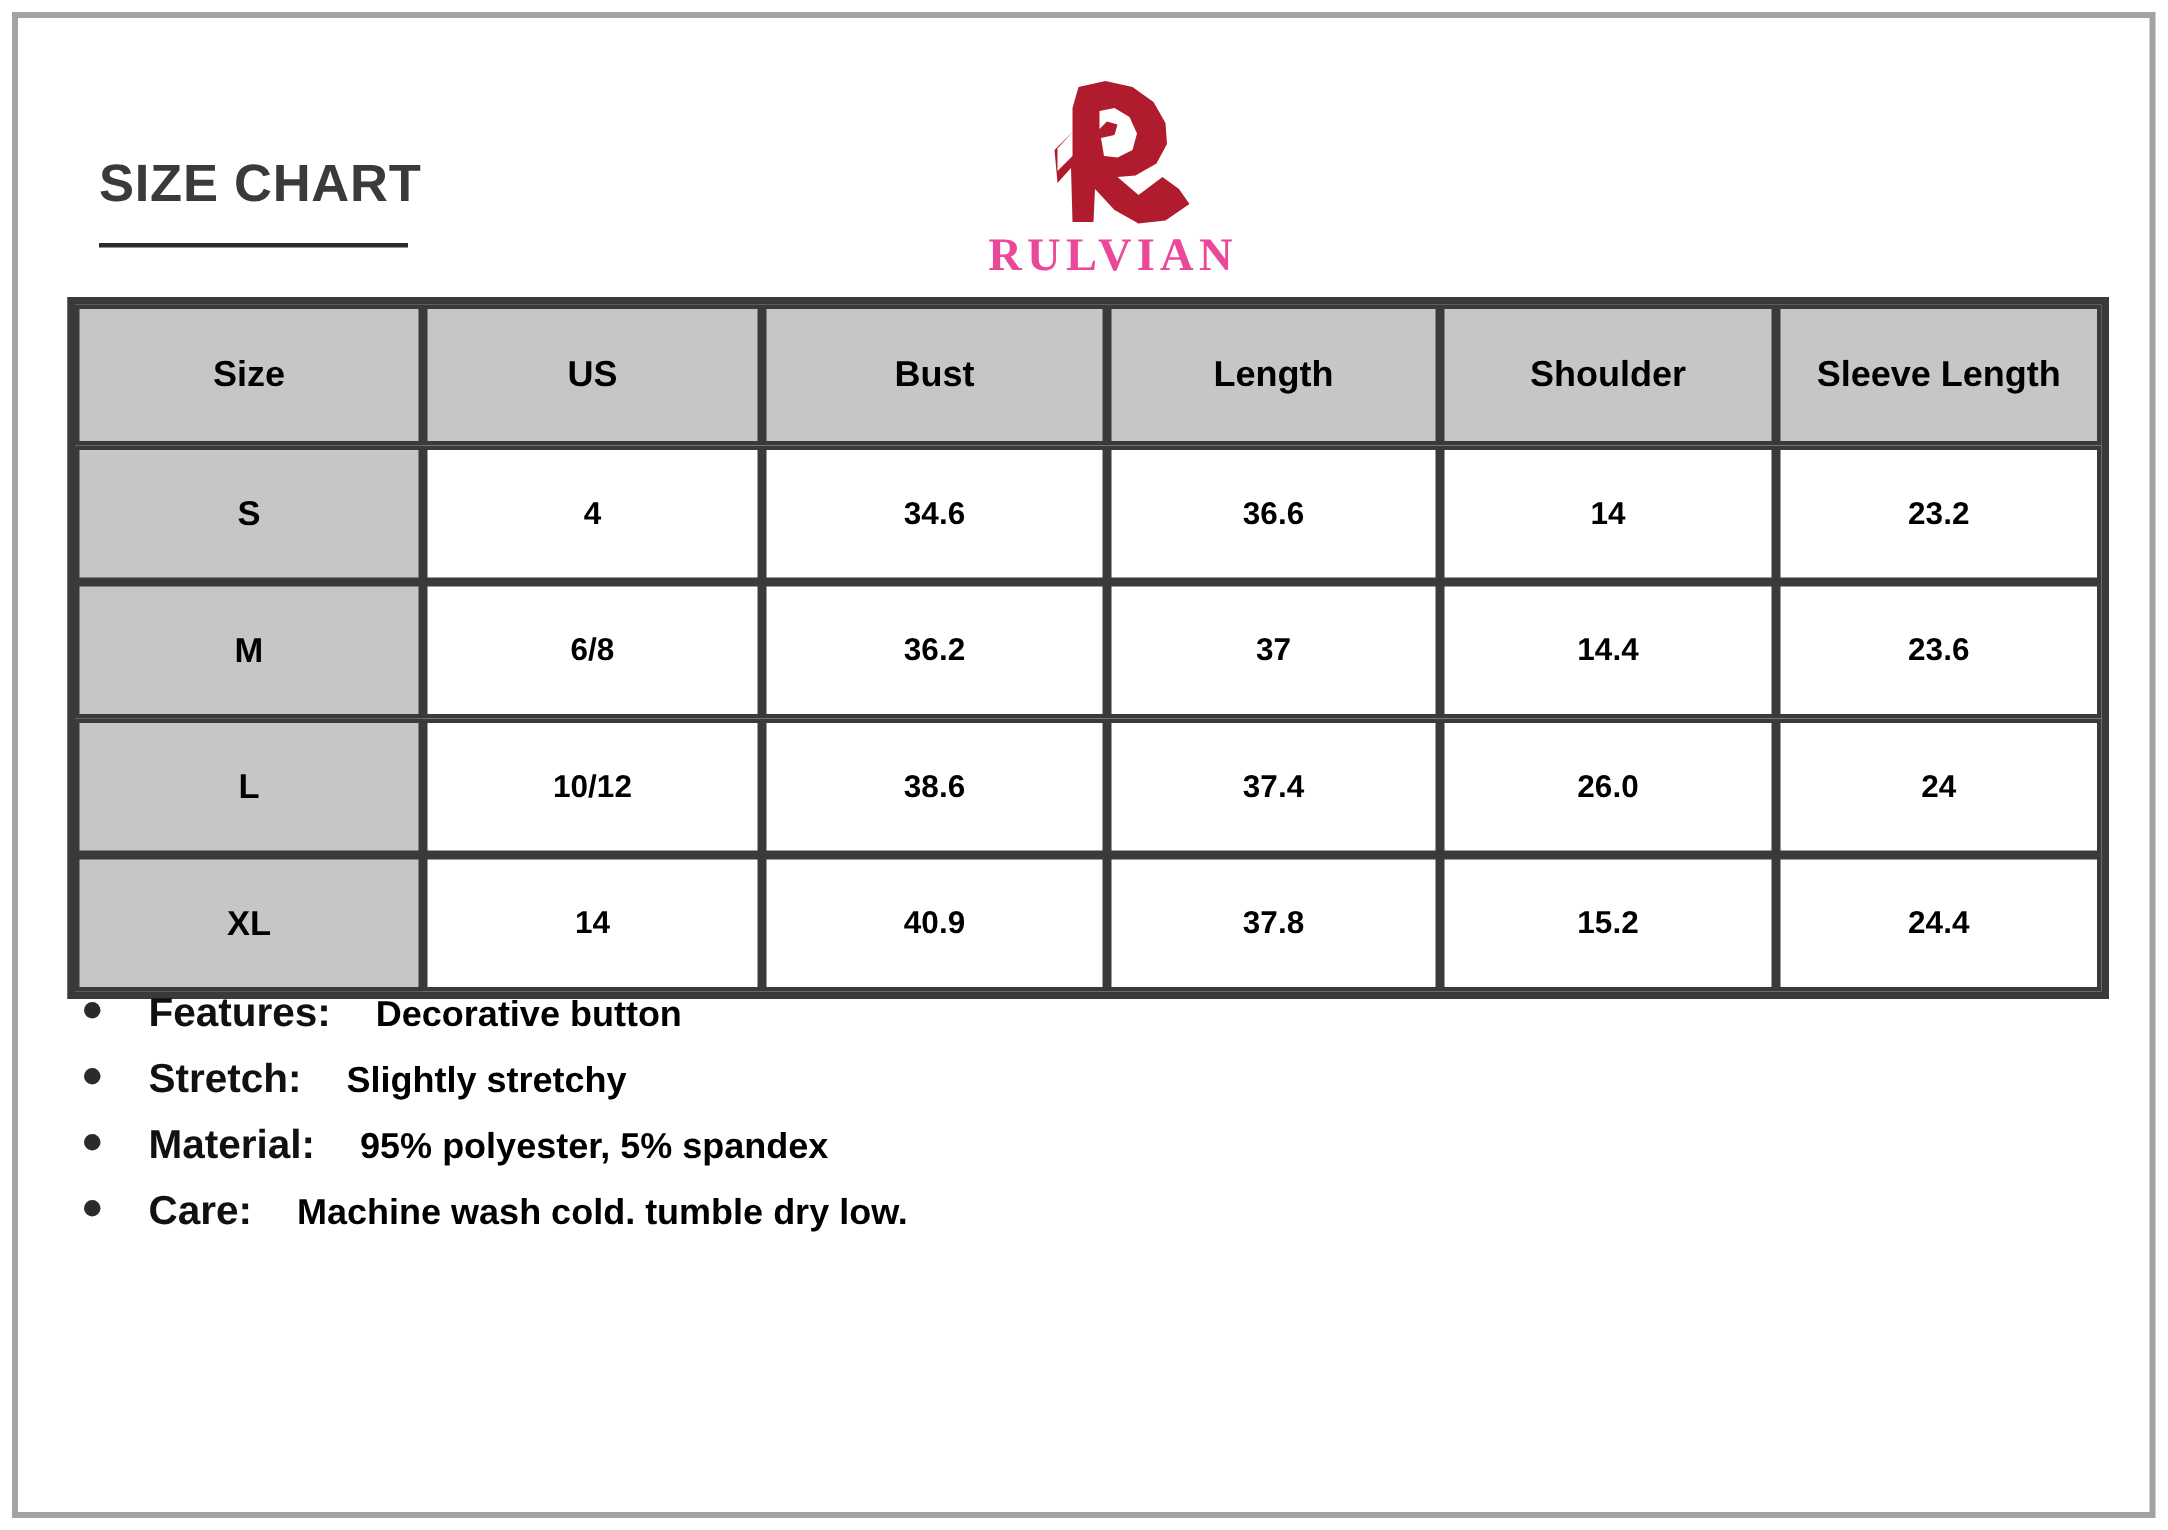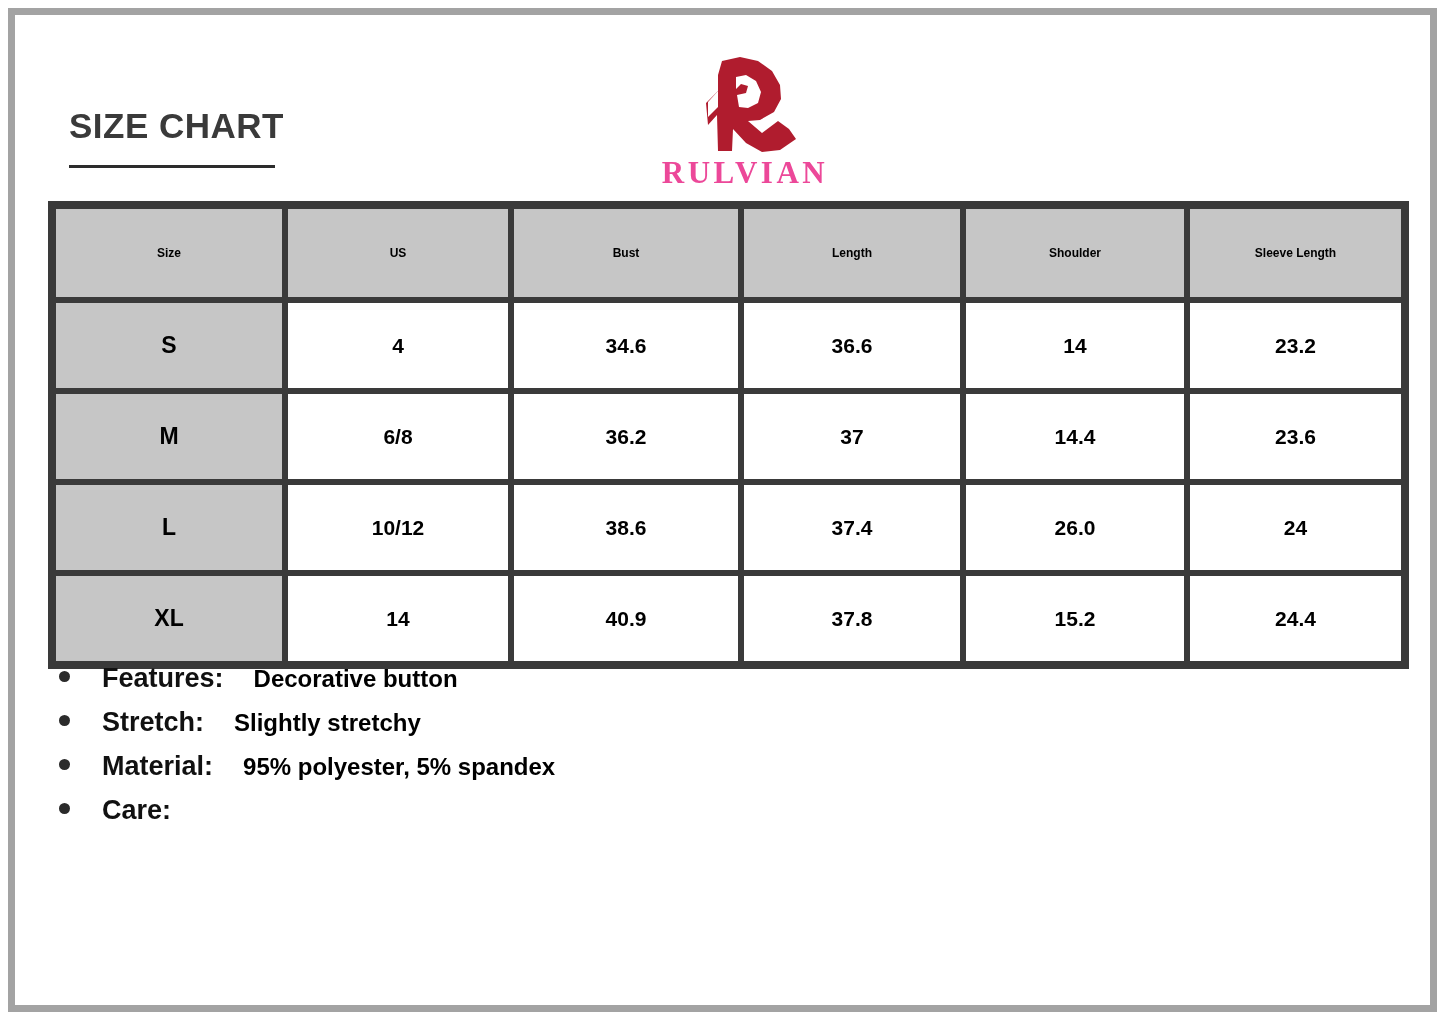--- a/index.html
+++ b/index.html
@@ -16,21 +16,21 @@
   }
 
   
   .page-frame {
     position: absolute;
     left: 8px;
     top: 8px;
     width: 1429px;
     height: 1004px;
     box-sizing: border-box;
-    border: 7px solid #a3a3a3;
+    border: 4px solid #a3a3a3;
     background: #ffffff;
   }
   .page-inner {
     position: absolute;
     left: 0;
     top: 0;
     width: 1429px;
     height: 1004px;
   }
 
@@ -108,21 +108,21 @@
     vertical-align: middle;
     font-size: 21px;
     font-weight: bold;
     color: #000000;
     height: 85px;
     padding: 0;
   }
   .size-table thead th {
     background: #c6c6c6;
     height: 88px;
-    font-size: 12px;
+    font-size: 24px;
   }
   .size-table tbody td.size-cell {
     background: #c6c6c6;
     font-size: 23px;
   }
   .col-size     { width: 232px; }
   .col-us       { width: 226px; }
   .col-bust     { width: 230px; }
   .col-length   { width: 222px; }
   .col-shoulder { width: 224px; }
@@ -258,17 +258,18 @@
         <span class="spec-value">Slightly stretchy</span>
       </li>
       <li class="spec-item">
         <span class="spec-bullet"></span>
         <span class="spec-label">Material:</span>
         <span class="spec-value">95% polyester, 5% spandex</span>
       </li>
       <li class="spec-item">
         <span class="spec-bullet"></span>
         <span class="spec-label">Care:</span>
+        <span class="spec-value">Machine wash cold. tumble dry low.</span>
       </li>
     </ul>
 
   </div>
 </div>
 
 </body></html>

